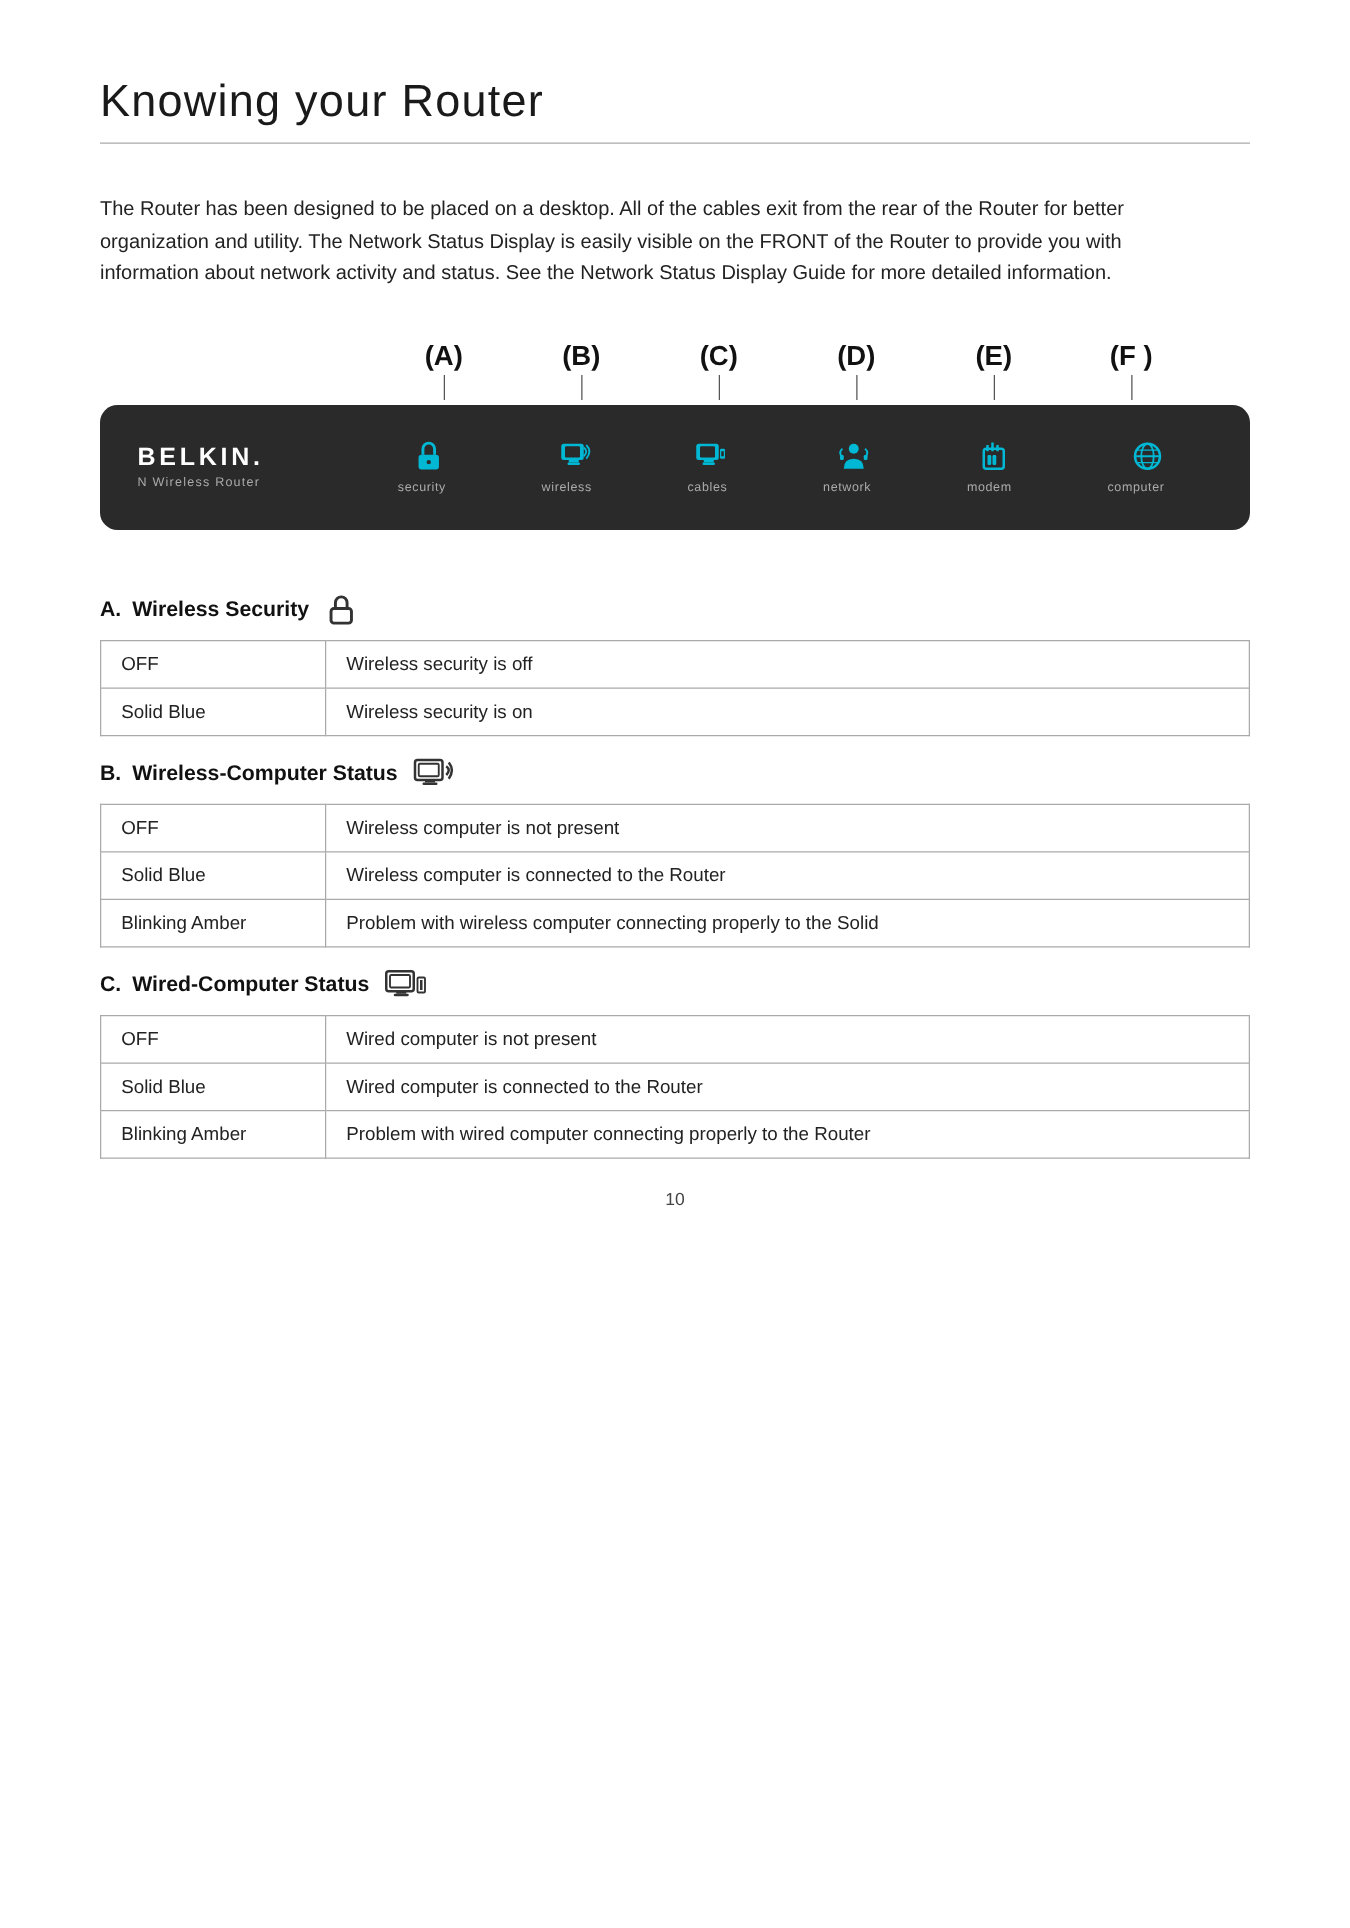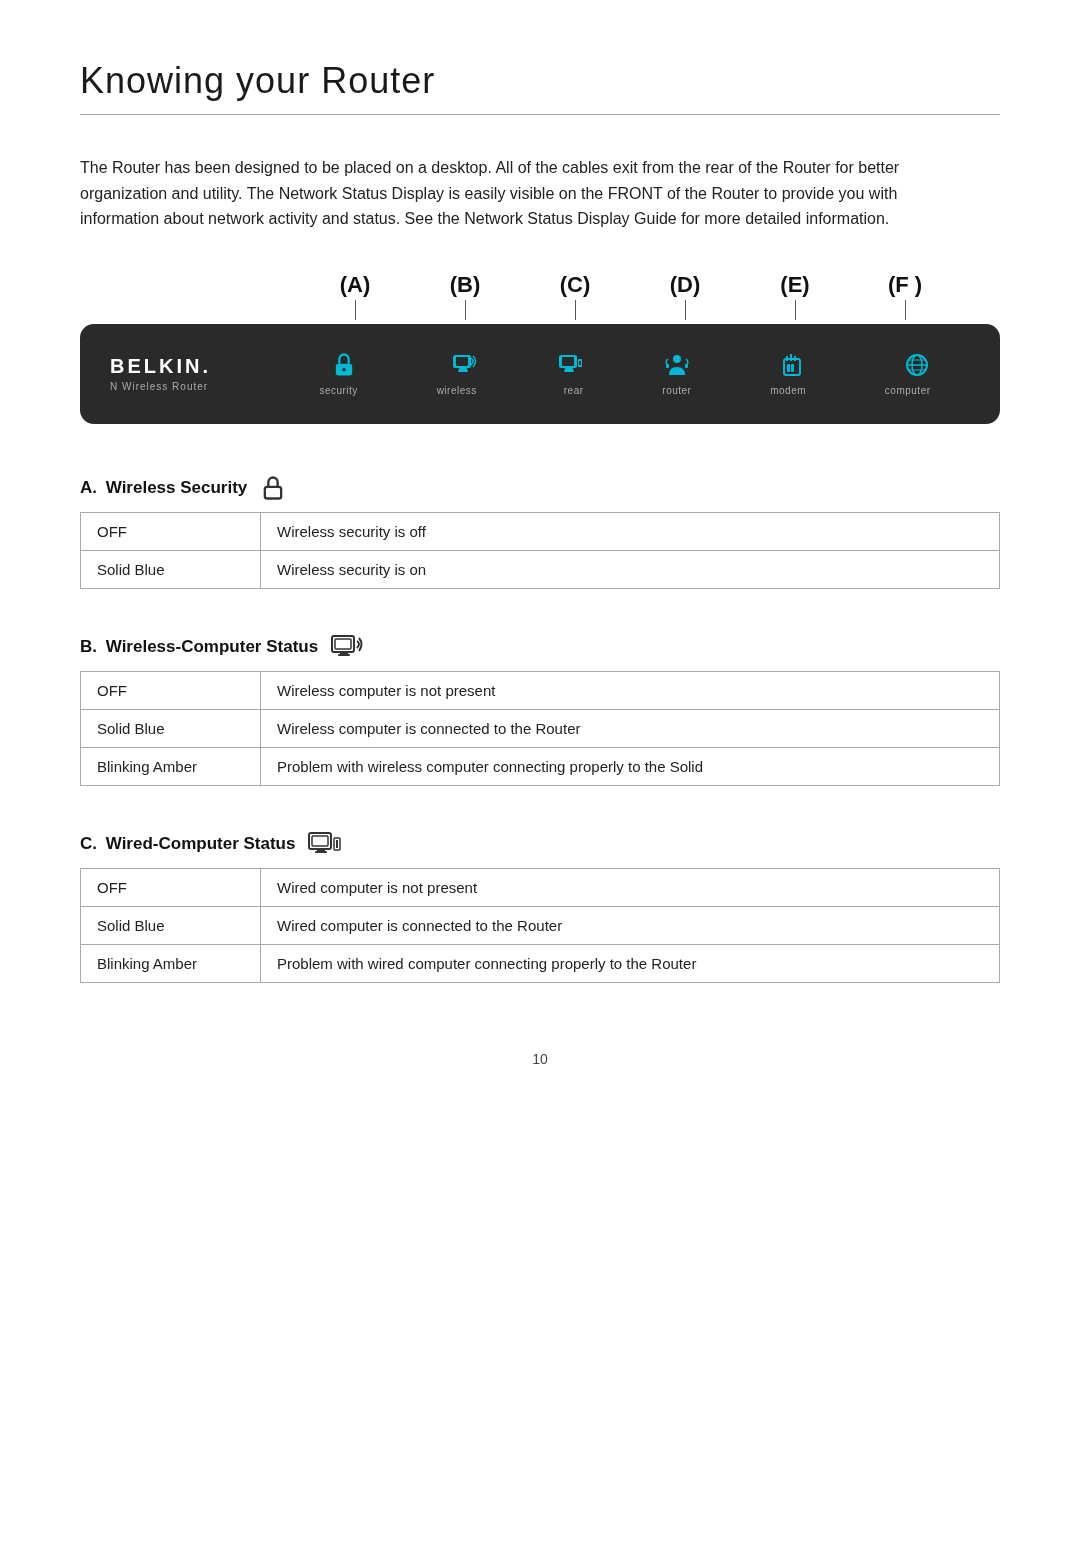--- a/index.html
+++ b/index.html
@@ -118,21 +118,21 @@
 
     
     .icon-svg {
       width: 28px;
       height: 28px;
       fill: #00b8d4;
     }
 
     
     .section {
-      margin-bottom: 44px;
+      margin-bottom: 16px;
     }
 
     .section-header {
       display: flex;
       align-items: center;
       gap: 12px;
       margin-bottom: 10px;
     }
 
     .section-title {
@@ -163,21 +163,21 @@
     td:first-child {
       width: 180px;
       white-space: nowrap;
     }
 
     
     .page-number {
       text-align: center;
       font-size: 14px;
       color: #444;
-      margin-top: 68px;
+      margin-top: 24px;
     }
   </style>
 </head>
 <body>
 
 <div class="page">
 
   <h1 class="page-title">Knowing your Router</h1>
 
   <p class="intro-text">The Router has been designed to be placed on a desktop. All of the cables exit from the rear of the Router for better organization and utility. The Network Status Display is easily visible on the FRONT of the Router to provide you with information about network activity and status. See the Network Status Display Guide for more detailed information.</p>
@@ -226,33 +226,33 @@
       <div class="indicator-item">
         <svg class="icon-svg" viewBox="0 0 28 28" xmlns="http://www.w3.org/2000/svg">
           <rect x="3" y="4" width="18" height="13" rx="2" fill="#00b8d4"></rect>
           <rect x="6" y="6" width="12" height="9" rx="1" fill="#2a2a2a"></rect>
           <rect x="9" y="17" width="8" height="2" fill="#00b8d4"></rect>
           <rect x="8" y="19" width="10" height="2" rx="1" fill="#00b8d4"></rect>
 
           <rect x="22" y="8" width="4" height="8" rx="1" fill="#00b8d4"></rect>
           <rect x="23" y="10" width="2" height="4" fill="#2a2a2a"></rect>
         </svg>
-        <span class="indicator-label">rear</span>
+        <span class="indicator-label">cables</span>
       </div>
 
       <div class="indicator-item">
         <svg class="icon-svg" viewBox="0 0 28 28" xmlns="http://www.w3.org/2000/svg">
           <circle cx="14" cy="8" r="4" fill="#00b8d4"></circle>
           <path d="M6 24 Q6 16 14 16 Q22 16 22 24" fill="#00b8d4"></path>
           <path d="M4 14 Q2 10 5 8" stroke="#00b8d4" stroke-width="1.5" fill="none"></path>
           <path d="M24 14 Q26 10 23 8" stroke="#00b8d4" stroke-width="1.5" fill="none"></path>
           <rect x="3" y="13" width="3" height="4" rx="1" fill="#00b8d4"></rect>
           <rect x="22" y="13" width="3" height="4" rx="1" fill="#00b8d4"></rect>
         </svg>
-        <span class="indicator-label">router</span>
+        <span class="indicator-label">network</span>
       </div>
 
       <div class="indicator-item">
         <svg class="icon-svg" viewBox="0 0 28 28" xmlns="http://www.w3.org/2000/svg">
           <rect x="6" y="8" width="16" height="16" rx="2" fill="none" stroke="#00b8d4" stroke-width="2"></rect>
           <rect x="9" y="13" width="3" height="8" rx="1" fill="#00b8d4"></rect>
           <rect x="13" y="13" width="3" height="8" rx="1" fill="#00b8d4"></rect>
           <rect x="8" y="5" width="2" height="5" fill="#00b8d4"></rect>
           <rect x="12" y="3" width="2" height="7" fill="#00b8d4"></rect>
           <rect x="16" y="5" width="2" height="5" fill="#00b8d4"></rect>

